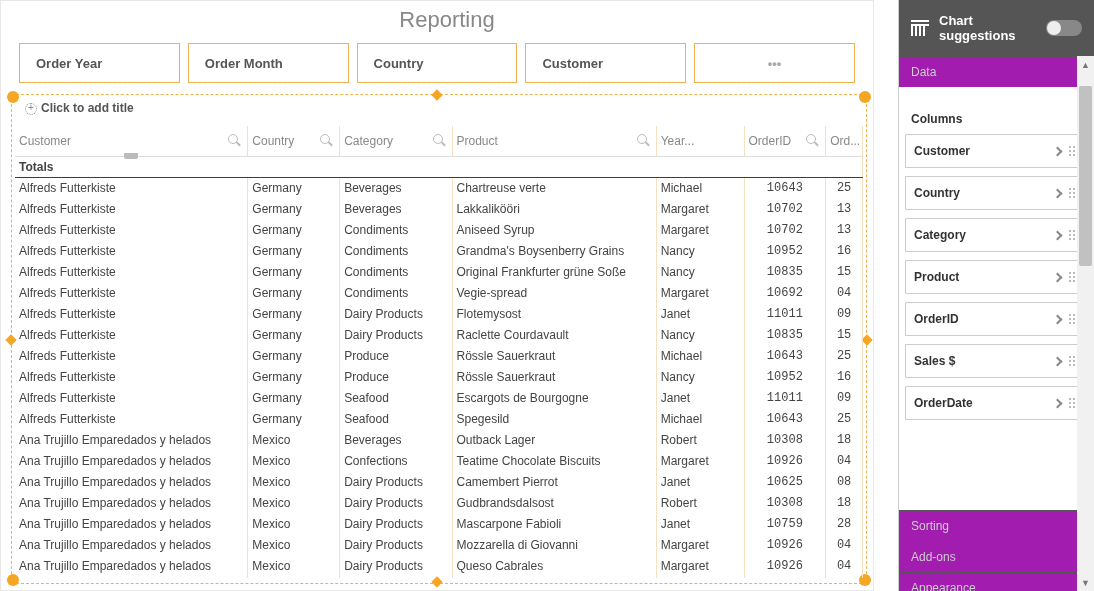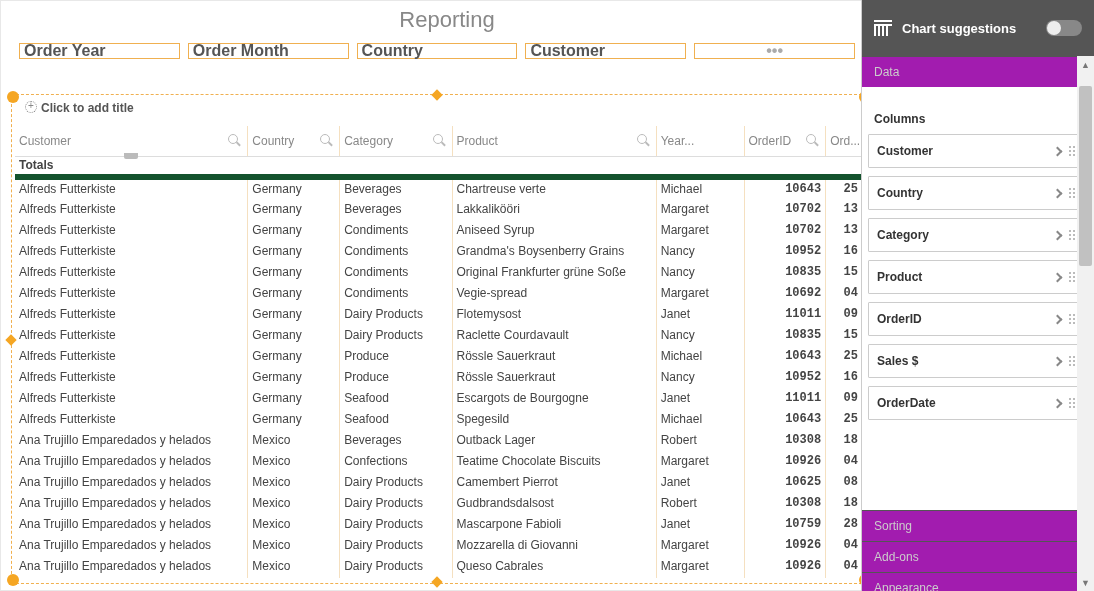--- a/index.html
+++ b/index.html
@@ -1,52 +1,52 @@
 <!DOCTYPE html>
 <html><head>
 <meta charset="utf-8">
 <style>
 * { box-sizing: border-box; margin: 0; padding: 0; }
 body { font-family: Arial, sans-serif; font-size: 12px; width: 1094px; height: 591px; overflow: hidden; position: relative; color: #333; }
 .main { position: absolute; left: 0; top: 0; width: 874px; height: 591px; background: #fff; border: 1px solid #e8e8e8; }
 .title { font-size: 22px; font-weight: 300; color: #888; padding: 6px 0 10px 20px; text-align: center; }
 .filters { display: flex; gap: 8px; padding: 0 18px 8px 18px; }
-.filter { flex: 1; height: 16px; border: 1px solid #f0b050; background: #fff; display: flex; align-items: center; padding: 0 4px; font-weight: bold; font-size: 16px; color: #555; cursor: pointer; }
+.filter { flex: 1; height: 40px; border: 1px solid #f0b050; background: #fff; display: flex; align-items: center; padding: 0 16px; font-weight: bold; font-size: 13px; color: #555; cursor: pointer; }
 .filter.overflow { justify-content: center; font-weight: bold; color: #aaa; }
 .widget-frame { position: absolute; left: 10px; top: 93px; right: 6px; bottom: 6px; border: 1px dashed #f0b050; }
 .handle { position: absolute; width: 12px; height: 12px; border-radius: 50%; background: #f5a623; }
 .h-tl { left: 6px; top: 90px; }
 .h-tr { right: 2px; top: 90px; }
 .h-tm { left: 432px; top: 90px; width: 8px; height: 8px; background: #f5a623; transform: rotate(45deg); border-radius: 0; }
 .h-ml { left: 6px; top: 335px; width: 8px; height: 8px; transform: rotate(45deg); border-radius: 0; }
 .h-mr { right: 2px; top: 335px; width: 8px; height: 8px; transform: rotate(45deg); border-radius: 0; }
 .h-bl { left: 6px; bottom: 4px; }
 .h-br { right: 2px; bottom: 4px; }
 .h-bm { left: 432px; bottom: 4px; width: 8px; height: 8px; transform: rotate(45deg); border-radius: 0; }
-.add-title { position: absolute; left: 24px; top: 100px; font-weight: bold; font-size: 12px; color: #555; display: flex; align-items: flex-start; gap: 4px; cursor: text; }
+.add-title { position: absolute; left: 24px; top: 100px; font-weight: bold; font-size: 12px; color: #555; display: flex; align-items: flex-end; gap: 4px; cursor: text; }
 .plus-circle { display: inline-block; width: 12px; height: 12px; border: 1px dotted #888; border-radius: 50%; position: relative; }
 .plus-circle::before { content: '+'; position: absolute; left: 2px; top: -2px; font-size: 10px; font-weight: normal; color: #888; }
 .grid { position: absolute; left: 14px; right: 10px; top: 125px; bottom: 12px; overflow: hidden; }
 .grid table { border-collapse: collapse; width: 100%; table-layout: fixed; }
 .grid th { text-align: left; font-weight: normal; color: #888; font-size: 12px; height: 30px; border-bottom: 1px solid #ddd; border-right: 1px solid #f5e0c0; padding: 0 4px; position: relative; background: #fff; }
 .col-cust { width: 228px; }
 .col-country { width: 90px; }
 .col-cat { width: 110px; }
 .col-prod { width: 200px; }
 .col-emp { width: 86px; }
 .col-ord { width: 80px; }
 .col-date { width: 36px; }
 .mag { position: absolute; right: 6px; top: 8px; width: 13px; height: 13px; cursor: pointer; opacity: 0.5; }
 .mag::before { content: ''; position: absolute; width: 8px; height: 8px; border: 1.5px solid #777; border-radius: 50%; left: 0; top: 0; }
 .mag::after { content: ''; position: absolute; width: 5px; height: 1.5px; background: #777; left: 8px; top: 9px; transform: rotate(45deg); }
 .sort-handle { position: absolute; left: 50%; bottom: -3px; width: 14px; height: 6px; background: #bbb; transform: translateX(-50%); border-radius: 0 0 2px 2px; }
 .grid td { font-size: 12px; color: #444; height: 21px; border-right: 1px solid #f5e0c0; padding: 0 4px; white-space: nowrap; overflow: hidden; text-overflow: ellipsis; }
-.grid tr.totals td { font-weight: bold; border-bottom: 6px solid #14532d; }
-.grid td.num { text-align: right; font-family: 'Courier New', monospace; font-weight: bold; }
-.sidepanel { position: absolute; right: 0; top: 0; width: 233px; height: 591px; background: #fff; border-left: 1px solid #ccc; }
+.grid tr.totals td { font-weight: bold; border-bottom: 1px solid #14532d; }
+.grid td.num { text-align: center; font-family: 'Courier New', monospace; }
+.sidepanel { position: absolute; right: 0; top: 0; width: 196px; height: 591px; background: #fff; border-left: 1px solid #ccc; }
 .sp-header { height: 56px; background: #555; color: #fff; display: flex; align-items: center; padding: 0 12px; gap: 10px; font-size: 13px; }
 .chart-icon { width: 18px; height: 16px; display: inline-block; background: linear-gradient(to right, #fff 2px, transparent 2px, transparent 4px, #fff 4px, #fff 6px, transparent 6px, transparent 8px, #fff 8px, #fff 10px, transparent 10px, transparent 12px, #fff 12px, #fff 14px, transparent 14px) 0 6px / 14px 10px no-repeat, linear-gradient(#fff, #fff) 0 0 / 18px 2px no-repeat, linear-gradient(#fff, #fff) 0 4px / 18px 2px no-repeat; }
 .sp-header .label { font-weight: bold; flex: 1; }
 .toggle { width: 36px; height: 16px; border-radius: 8px; background: #888; position: relative; cursor: pointer; }
 .toggle::after { content: ''; position: absolute; width: 14px; height: 14px; border-radius: 50%; background: #eee; left: 1px; top: 1px; }
 .sp-section-dark { background: #a21caf; color: #ccc; font-size: 12px; padding: 8px 12px; border-top: 1px solid #555; cursor: pointer; }
 .sp-body { padding: 8px 6px; height: 423px; overflow-y: auto; }
 .sp-subtitle { font-weight: bold; font-size: 12px; color: #333; padding: 4px 6px 8px 6px; margin-top: 13px; }
 .col-pill { border: 1px solid #ccc; border-radius: 1px; margin: 0 0 8px 0; height: 34px; display: flex; align-items: center; padding: 0 8px; cursor: move; }
 .col-pill .pname { flex: 1; font-weight: bold; font-size: 12px; color: #333; }

